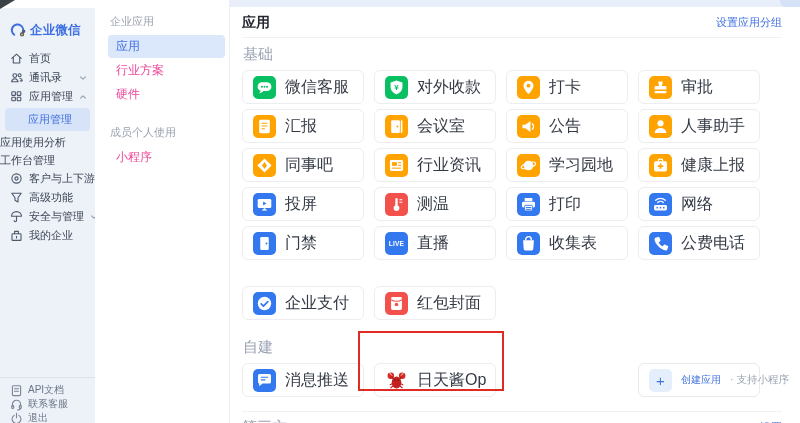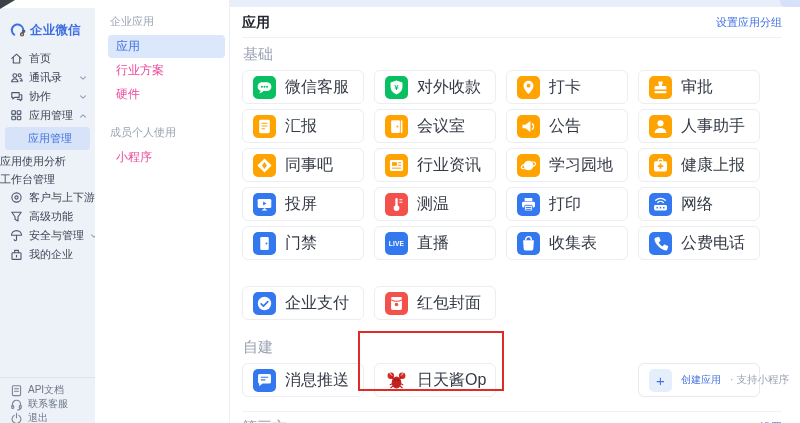--- a/index.html
+++ b/index.html
@@ -128,34 +128,20 @@
         <span>通讯录</span>
         <span class="chev">
           <svg width="8" height="8" viewBox="0 0 8 8">
             <path d="M1.5 2.8 L4 5.2 L6.5 2.8" fill="none" stroke="#97a1b3" stroke-width="1.1" stroke-linecap="round" stroke-linejoin="round"></path>
           </svg>
         </span>
       </div>
       <div class="nav-item">
         <span class="sicon">
           <svg width="13" height="13" viewBox="0 0 13 13">
-            <path d="M1.8 2.6h7.4v4.8H4.6L2.8 9V7.4h-1z"></path>
-            <path d="M10.4 4.8h1.4v4.6h-1v1.4l-1.6-1.4H7.4"></path>
-          </svg>
-        </span>
-        <span>协作</span>
-        <span class="chev">
-          <svg width="8" height="8" viewBox="0 0 8 8">
-            <path d="M1.5 2.8 L4 5.2 L6.5 2.8" fill="none" stroke="#97a1b3" stroke-width="1.1" stroke-linecap="round" stroke-linejoin="round"></path>
-          </svg>
-        </span>
-      </div>
-      <div class="nav-item">
-        <span class="sicon">
-          <svg width="13" height="13" viewBox="0 0 13 13">
             <rect x="1.8" y="1.8" width="3.6" height="3.6" rx=".7"></rect>
             <rect x="7.2" y="1.8" width="3.6" height="3.6" rx=".7"></rect>
             <rect x="1.8" y="7.2" width="3.6" height="3.6" rx=".7"></rect>
             <rect x="7.2" y="7.2" width="3.6" height="3.6" rx=".7"></rect>
           </svg>
         </span>
         <span>应用管理</span>
         <span class="chev">
           <svg width="8" height="8" viewBox="0 0 8 8">
             <path d="M1.5 5.2 L4 2.8 L6.5 5.2" fill="none" stroke="#97a1b3" stroke-width="1.1" stroke-linecap="round" stroke-linejoin="round"></path>

